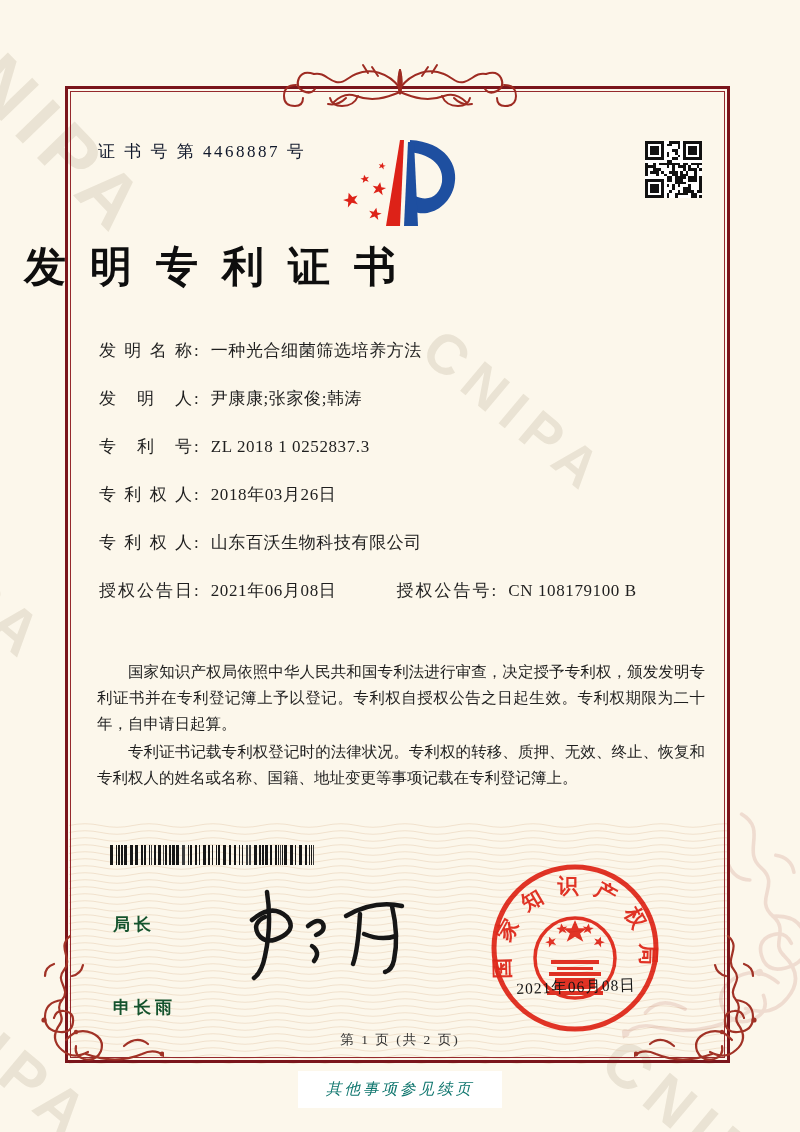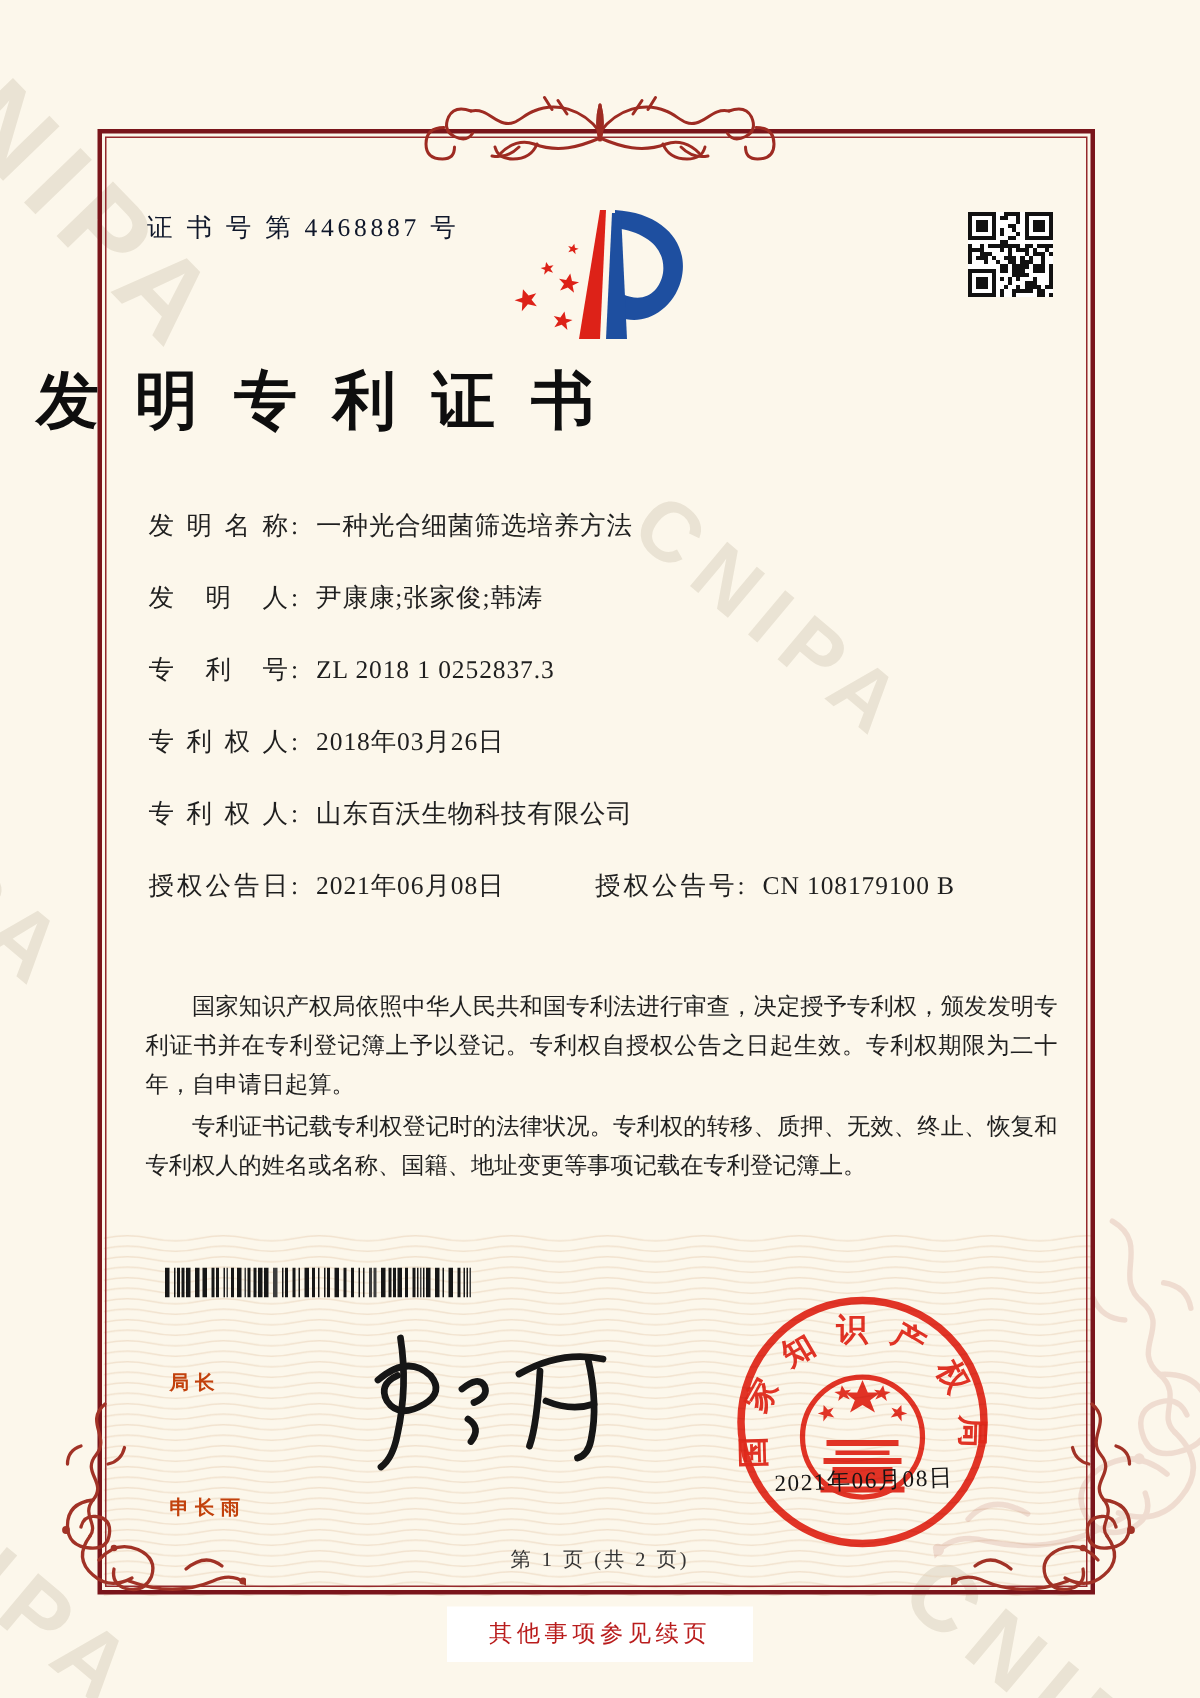--- a/index.html
+++ b/index.html
@@ -45,31 +45,31 @@
   .val { letter-spacing:0.6px; }
   .g2 { margin-left:56px; }
   
   .paras { position:absolute; left:97px; top:659px; width:608px; font-size:15.5px;
            line-height:25.8px; text-align:justify; z-index:2; }
   .paras p { text-indent:2em; margin-bottom:3px; }
   
   .barcode { position:absolute; left:110px; top:845px; width:210px; height:20px; z-index:2; }
   .signer-title, .signer-name { position:absolute; left:113px;
       font-family:"Liberation Sans","DejaVu Sans",sans-serif; font-weight:600;
-      font-size:13px; letter-spacing:4px; color:#c2410c; z-index:2; }
+      font-size:17px; letter-spacing:4px; color:#14532d; z-index:2; }
   .signer-title { top:913px; }
   .signer-name { top:948px;margin-top:48px; }
   .signature { position:absolute; left:222px; top:884px; width:215px; height:108px; z-index:2; }
   .seal { position:absolute; left:487px; top:860px; width:176px; height:176px; z-index:4; mix-blend-mode:multiply; }
   .seal-date { position:absolute; left:494px; top:977px; width:164px; text-align:center;
       font-size:15.5px; letter-spacing:1px; color:#141414; transform:rotate(-2deg); z-index:5; }
   .page-indicator { position:absolute; left:0; right:0; top:1031px; text-align:center;
       font-size:13.5px; letter-spacing:2px; color:#333; z-index:2; }
   .continuation { position:absolute; left:50%; top:1071px; transform:translateX(-50%);
-      background:#ffffff; padding:8px 28px; font-size:15.5px; letter-spacing:3px; color:#b91c1c; z-index:6; white-space:nowrap; }
+      background:#ffffff; padding:8px 28px; font-size:15.5px; letter-spacing:3px; color:#0f766e; z-index:6; white-space:nowrap;font-style:italic; }
   .hidden-defs { position:absolute; width:0; height:0; }
 </style>
 </head>
 <body>
 
 <svg class="hidden-defs" aria-hidden="true">
   <defs>
     <g id="flourish" fill="none" stroke="#a13226" stroke-width="2.2" stroke-linecap="round">
       <path d="M46,2 C32,14 50,24 40,36 C30,48 48,54 38,66 C30,76 42,82 36,90"></path>
       <path d="M38,66 q-17,2 -17,17 q0,14 15,15 q12,1 13,-10 q1,-10 -9,-11 q-8,-1 -10,7"></path>

